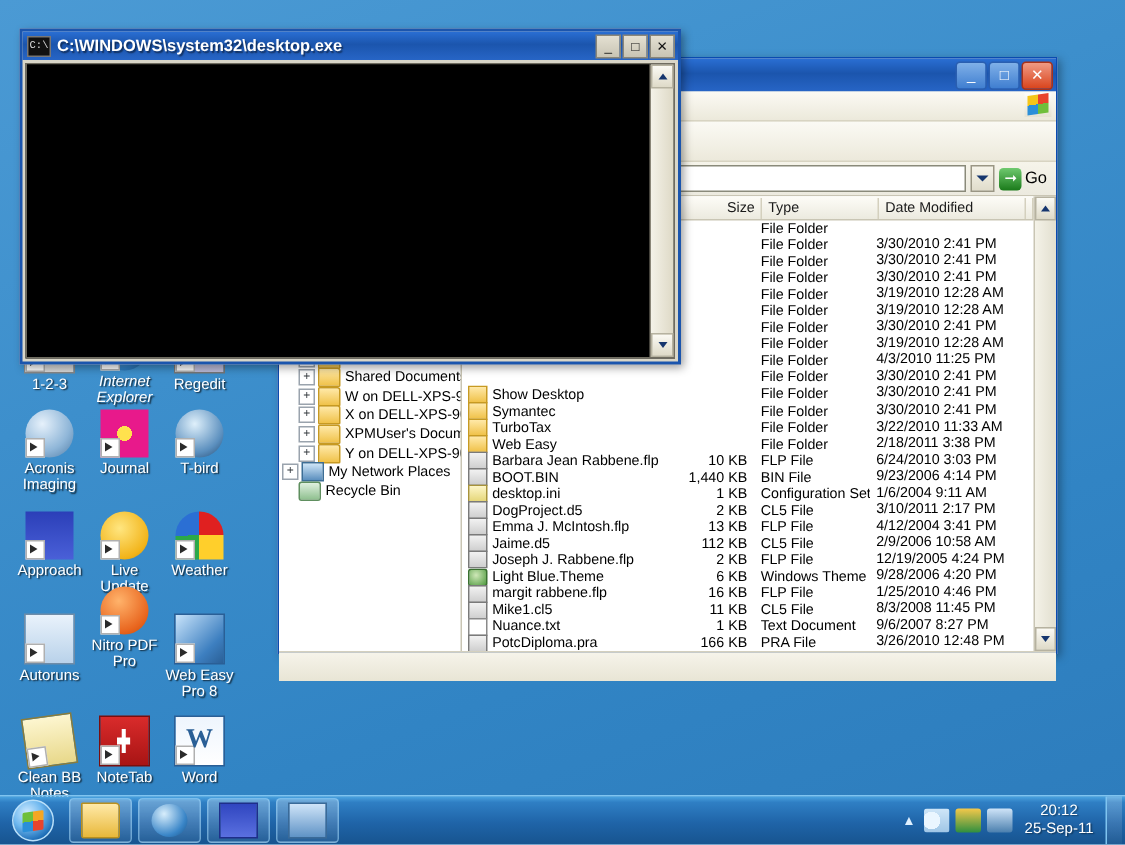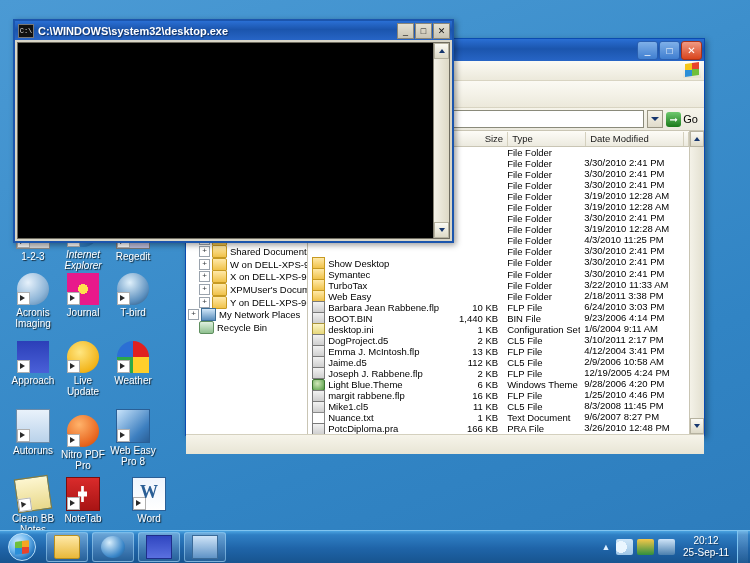--- a/index.html
+++ b/index.html
@@ -228,21 +228,21 @@
         <span class="shortcut-arrow"></span>
       </span>
       <span class="lbl">Weather</span>
     </div>
     <div class="dicon" style="left: 8px; top: 409px;">
       <span class="glyph ic-autoruns">
         <span class="shortcut-arrow"></span>
       </span>
       <span class="lbl">Autoruns</span>
     </div>
-    <div class="dicon" style="left: 58px; top: 415px;">
+    <div class="dicon" style="left: 58px; top: 391px;">
       <span class="glyph ic-nitro">
         <span class="shortcut-arrow"></span>
       </span>
       <span class="lbl">Nitro PDF Pro</span>
     </div>
     <div class="dicon" style="left: 108px; top: 409px;">
       <span class="glyph ic-webeasy">
         <span class="shortcut-arrow"></span>
       </span>
       <span class="lbl">Web Easy Pro 8</span>
@@ -252,21 +252,21 @@
         <span class="shortcut-arrow"></span>
       </span>
       <span class="lbl">Clean BB Notes</span>
     </div>
     <div class="dicon" style="left: 58px; top: 477px;">
       <span class="glyph ic-notetab">
         <span class="shortcut-arrow"></span>
       </span>
       <span class="lbl">NoteTab</span>
     </div>
-    <div class="dicon" style="left: 124px; top: 477px;">
+    <div class="dicon" style="left: 108px; top: 477px;">
       <span class="glyph ic-word">
         <span class="shortcut-arrow"></span>
       </span>
       <span class="lbl">Word</span>
     </div>
   </div>
 
 <div id="explorer">
   <div id="exp-title">
     <span class="t"></span>

